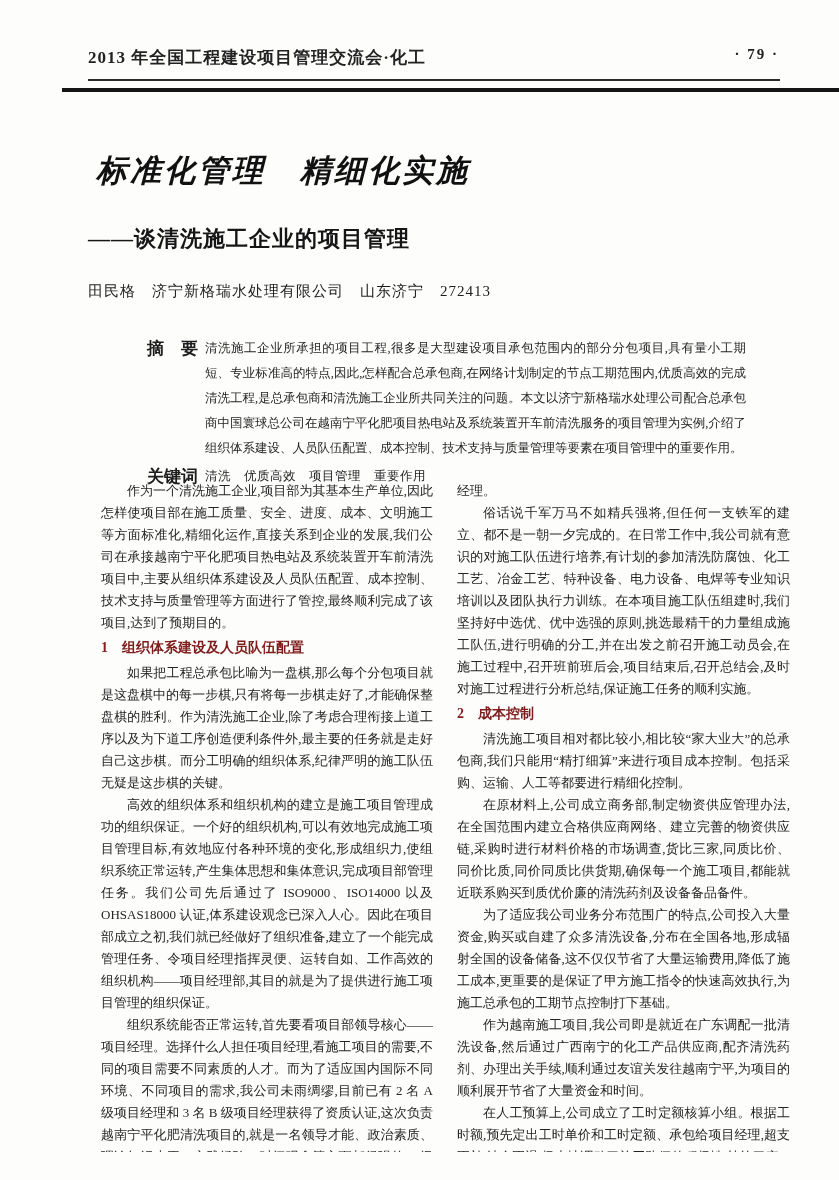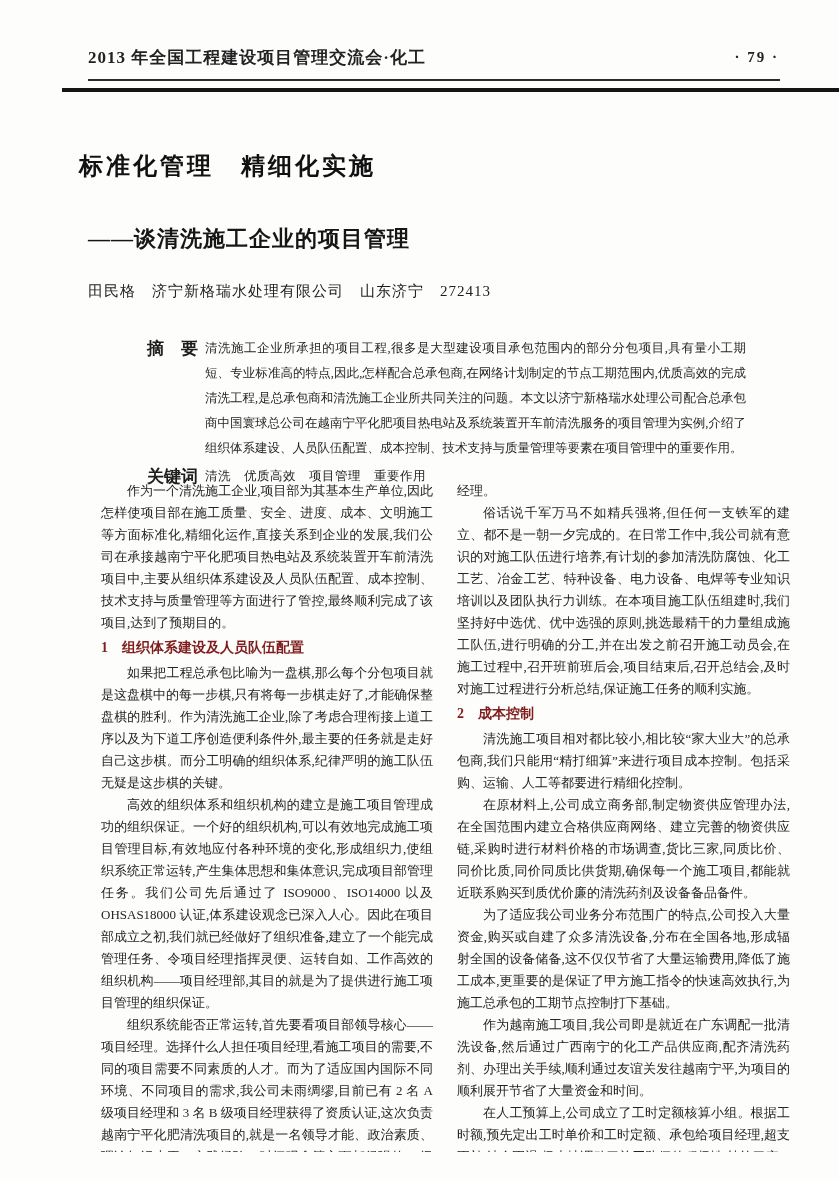--- a/index.html
+++ b/index.html
@@ -14,46 +14,47 @@
     font-family: "Liberation Serif", "DejaVu Serif", serif;
     overflow: hidden;
   }
   .header {
     position: absolute;
     top: 46px;
     left: 88px;
     right: 60px;
     display: flex;
     justify-content: space-between;
-    align-items: center;
+    align-items: flex-start;
     font-size: 17px;
     font-weight: bold;
     color: #222;
     letter-spacing: 1px;
   }
   .pageno { font-size: 15px; font-weight: bold; letter-spacing: 2px; }
   .rule-thin {
     position: absolute;
     top: 79px; left: 88px;
     width: 692px; height: 2px;
     background: #2a2a2a;
   }
   .rule-thick {
     position: absolute;
     top: 88px; left: 62px;
     width: 777px; height: 4px;
     background: #151515;
   }
   .title {
     position: absolute;
-    top: 150px; left: 79px;
-    font-size: 24px;
+    top: 150px; left: 96px;
+    font-size: 31px;
     font-weight: bold;
     letter-spacing: 3px;
     color: #111;
+    font-style: italic;
   }
   .subtitle {
     position: absolute;
     top: 224px; left: 88px;
     font-size: 22px;
     font-weight: bold;
     letter-spacing: 1px;
     color: #161616;
   }
   .author {

